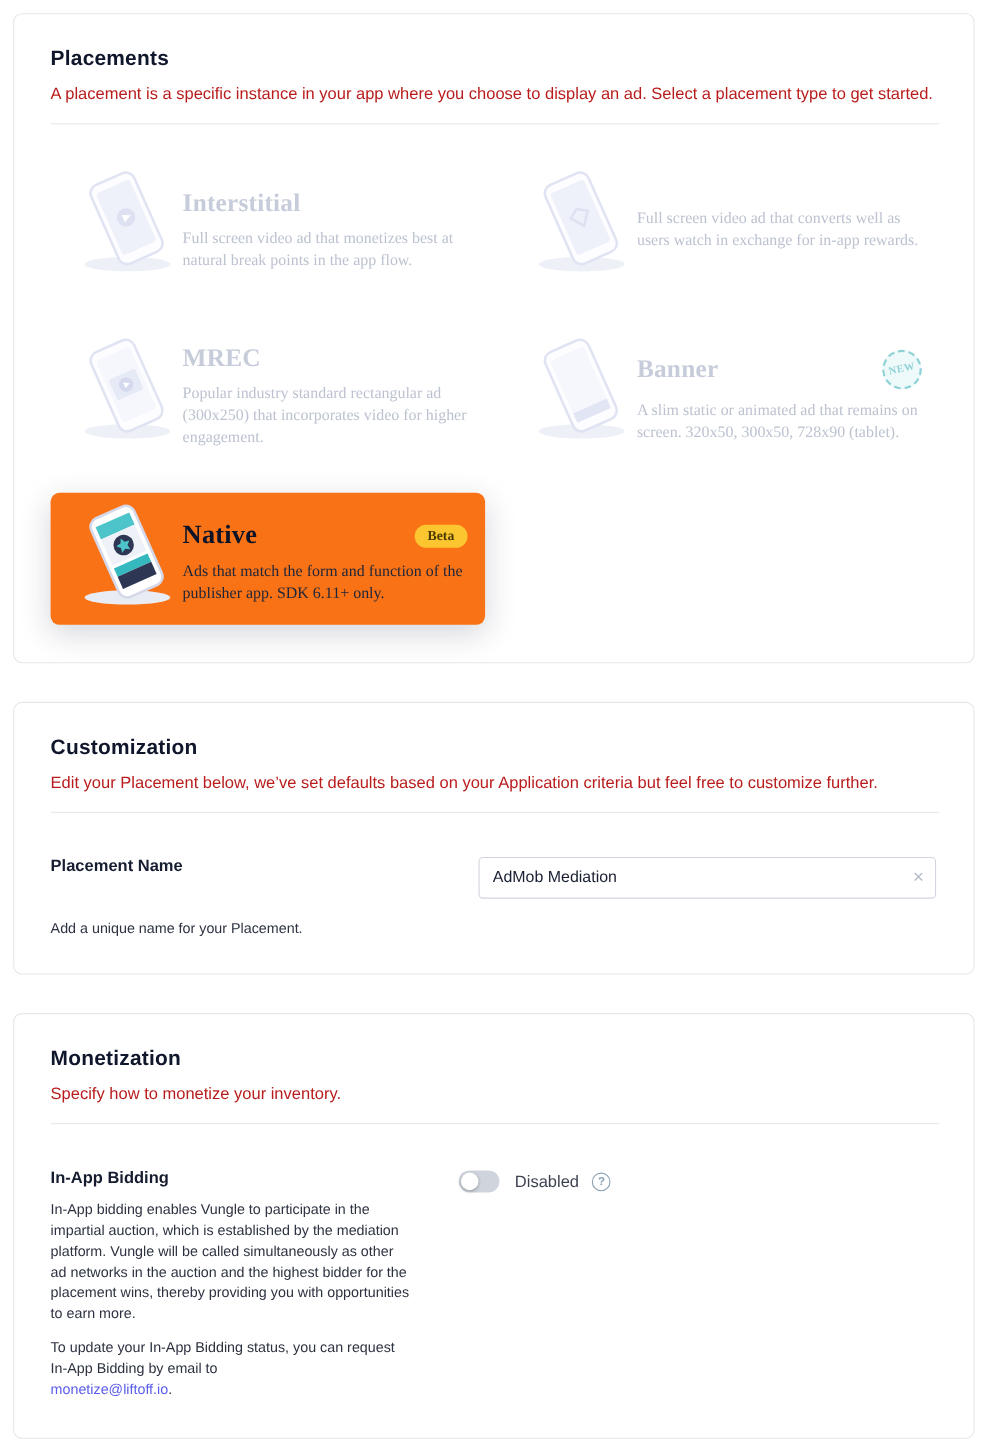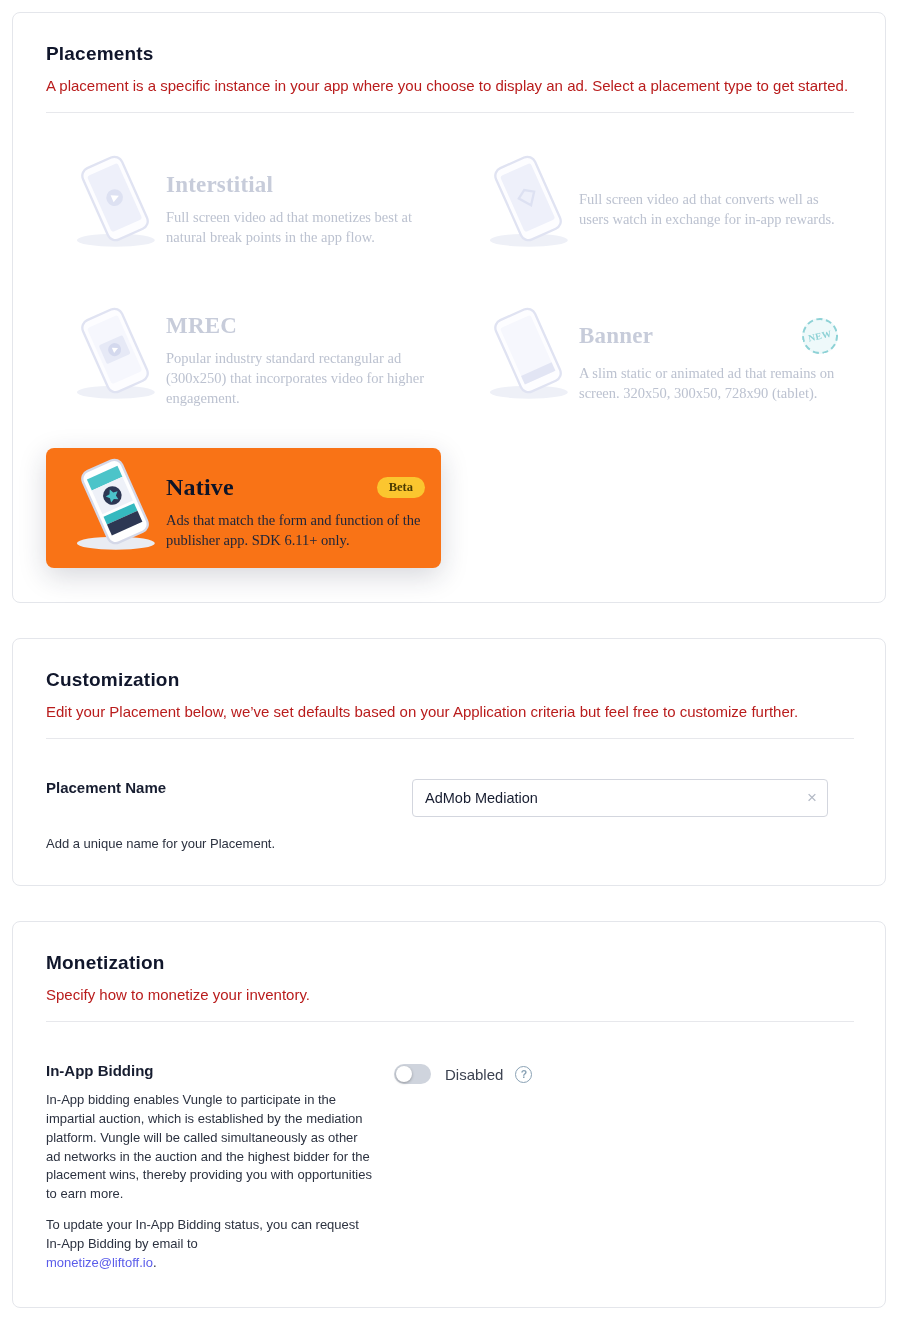--- a/index.html
+++ b/index.html
@@ -104,20 +104,21 @@
     display: flex; align-items: center; justify-content: center;
     transform: rotate(-12deg);
     letter-spacing: .4px;
   }
 
   
   .field-row {
     display: flex;
     align-items: flex-start;
     margin-top: 40px;
+    gap: 23px;
   }
   .field-left { width: 348px; flex: 0 0 348px; padding-right: 20px; }
   .field-right { flex: 1; }
   .field-label {
     font-size: 15px;
     font-weight: 700;
     color: #171d30;
     margin-bottom: 11px;
   }
   .field-help {

